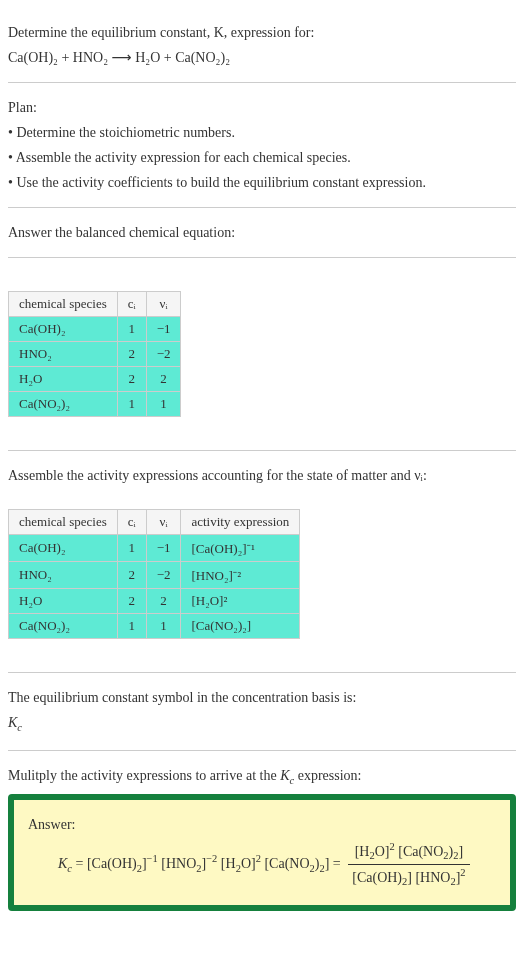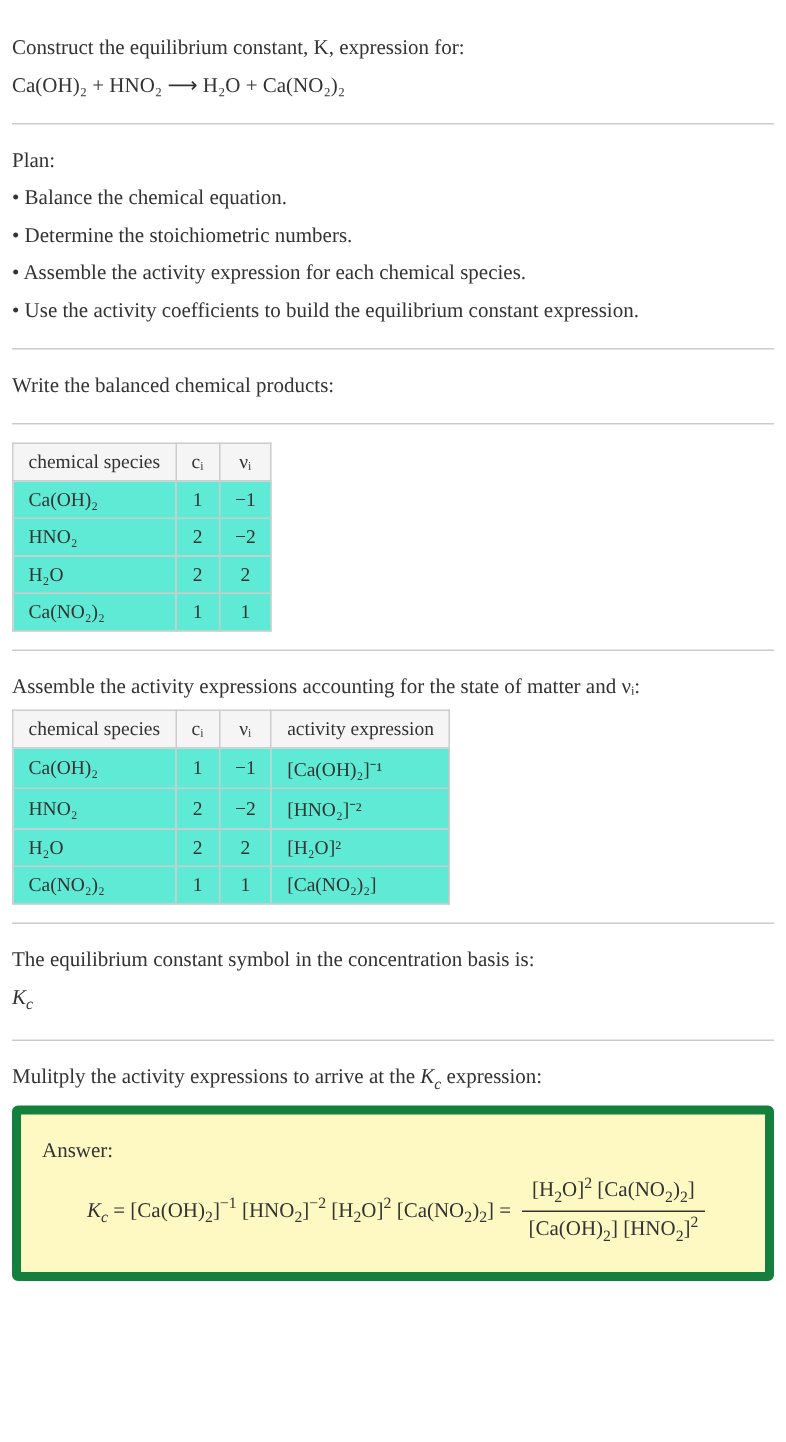--- a/index.html
+++ b/index.html
@@ -15,21 +15,21 @@
     border-bottom: 1px solid #ccc;
     padding: 10px 0;
   }
   .section:last-child { border-bottom: none; }
   .line { margin: 4px 0; line-height: 1.5; }
   .eq { font-family: Georgia, serif; }
   sub { font-size: 0.75em; }
   sup { font-size: 0.75em; }
   table {
     border-collapse: collapse;
-    margin: 2px 0;
+    margin: 23px 0;
     font-size: 13px;
   }
   th, td {
     border: 1px solid #ccc;
     padding: 4px 10px;
     text-align: left;
     background: #5eead4;
   }
   th { background: #f5f5f5; font-weight: normal; }
   td.center, th.center { text-align: center; }
@@ -49,35 +49,34 @@
   }
   .frac .num { display:block; border-bottom:1px solid #333; padding:0 4px; }
   .frac .den { display:block; padding:0 4px; }
   .ital { font-style: italic; }
 </style>
 </head>
 <body>
 
 <div class="section">
   <div class="line">
-    <span>Construct the equilibrium constant, K, expression for:</span>
+    <span>Determine the equilibrium constant, K, expression for:</span>
   </div>
   <div class="line eq">Ca(OH)₂ + HNO₂  ⟶  H₂O + Ca(NO₂)₂</div>
 </div>
 
 <div class="section">
   <div class="line">Plan:</div>
-  <div class="line">• Balance the chemical equation.</div>
   <div class="line">• Determine the stoichiometric numbers.</div>
   <div class="line">• Assemble the activity expression for each chemical species.</div>
   <div class="line">• Use the activity coefficients to build the equilibrium constant expression.</div>
 </div>
 
 <div class="section">
-  <div class="line">Write the balanced chemical products:</div>
+  <div class="line">Answer the balanced chemical equation:</div>
 </div>
 
 <div class="section">
   <table>
     <tbody>
         <tr>
       <th>chemical species</th>
       <th class="center">cᵢ</th>
       <th class="right">νᵢ</th>
     </tr>

